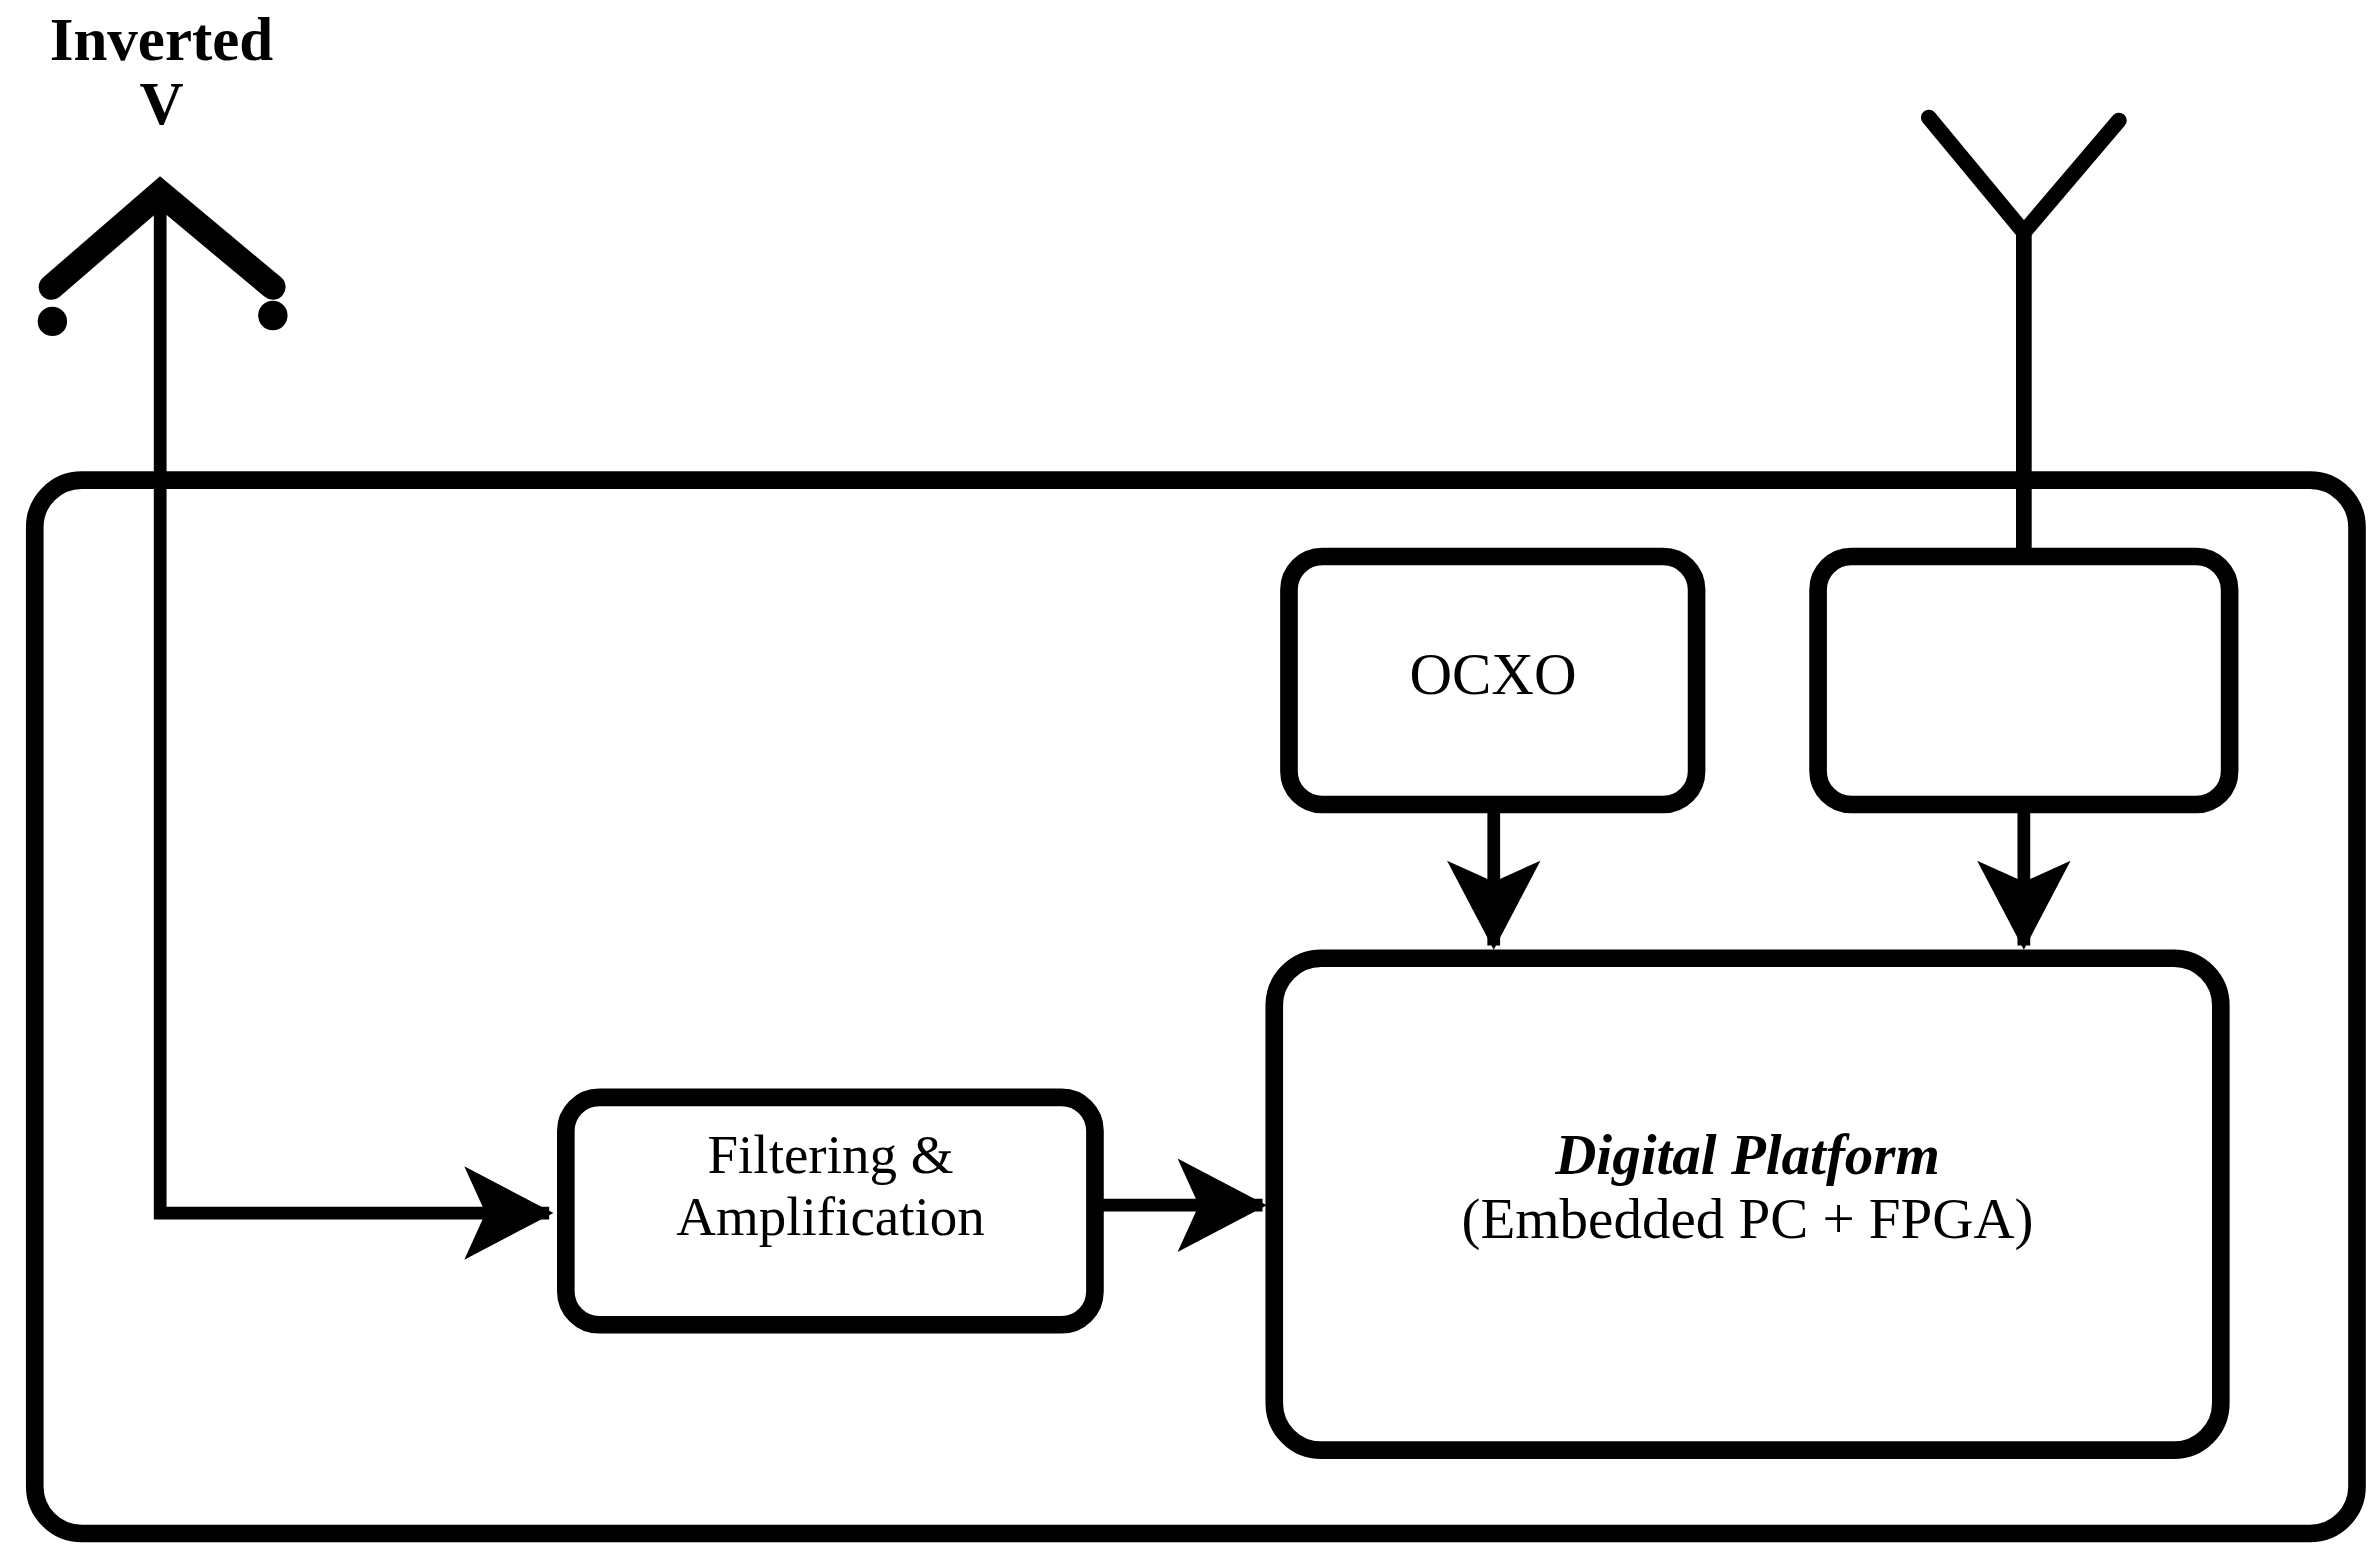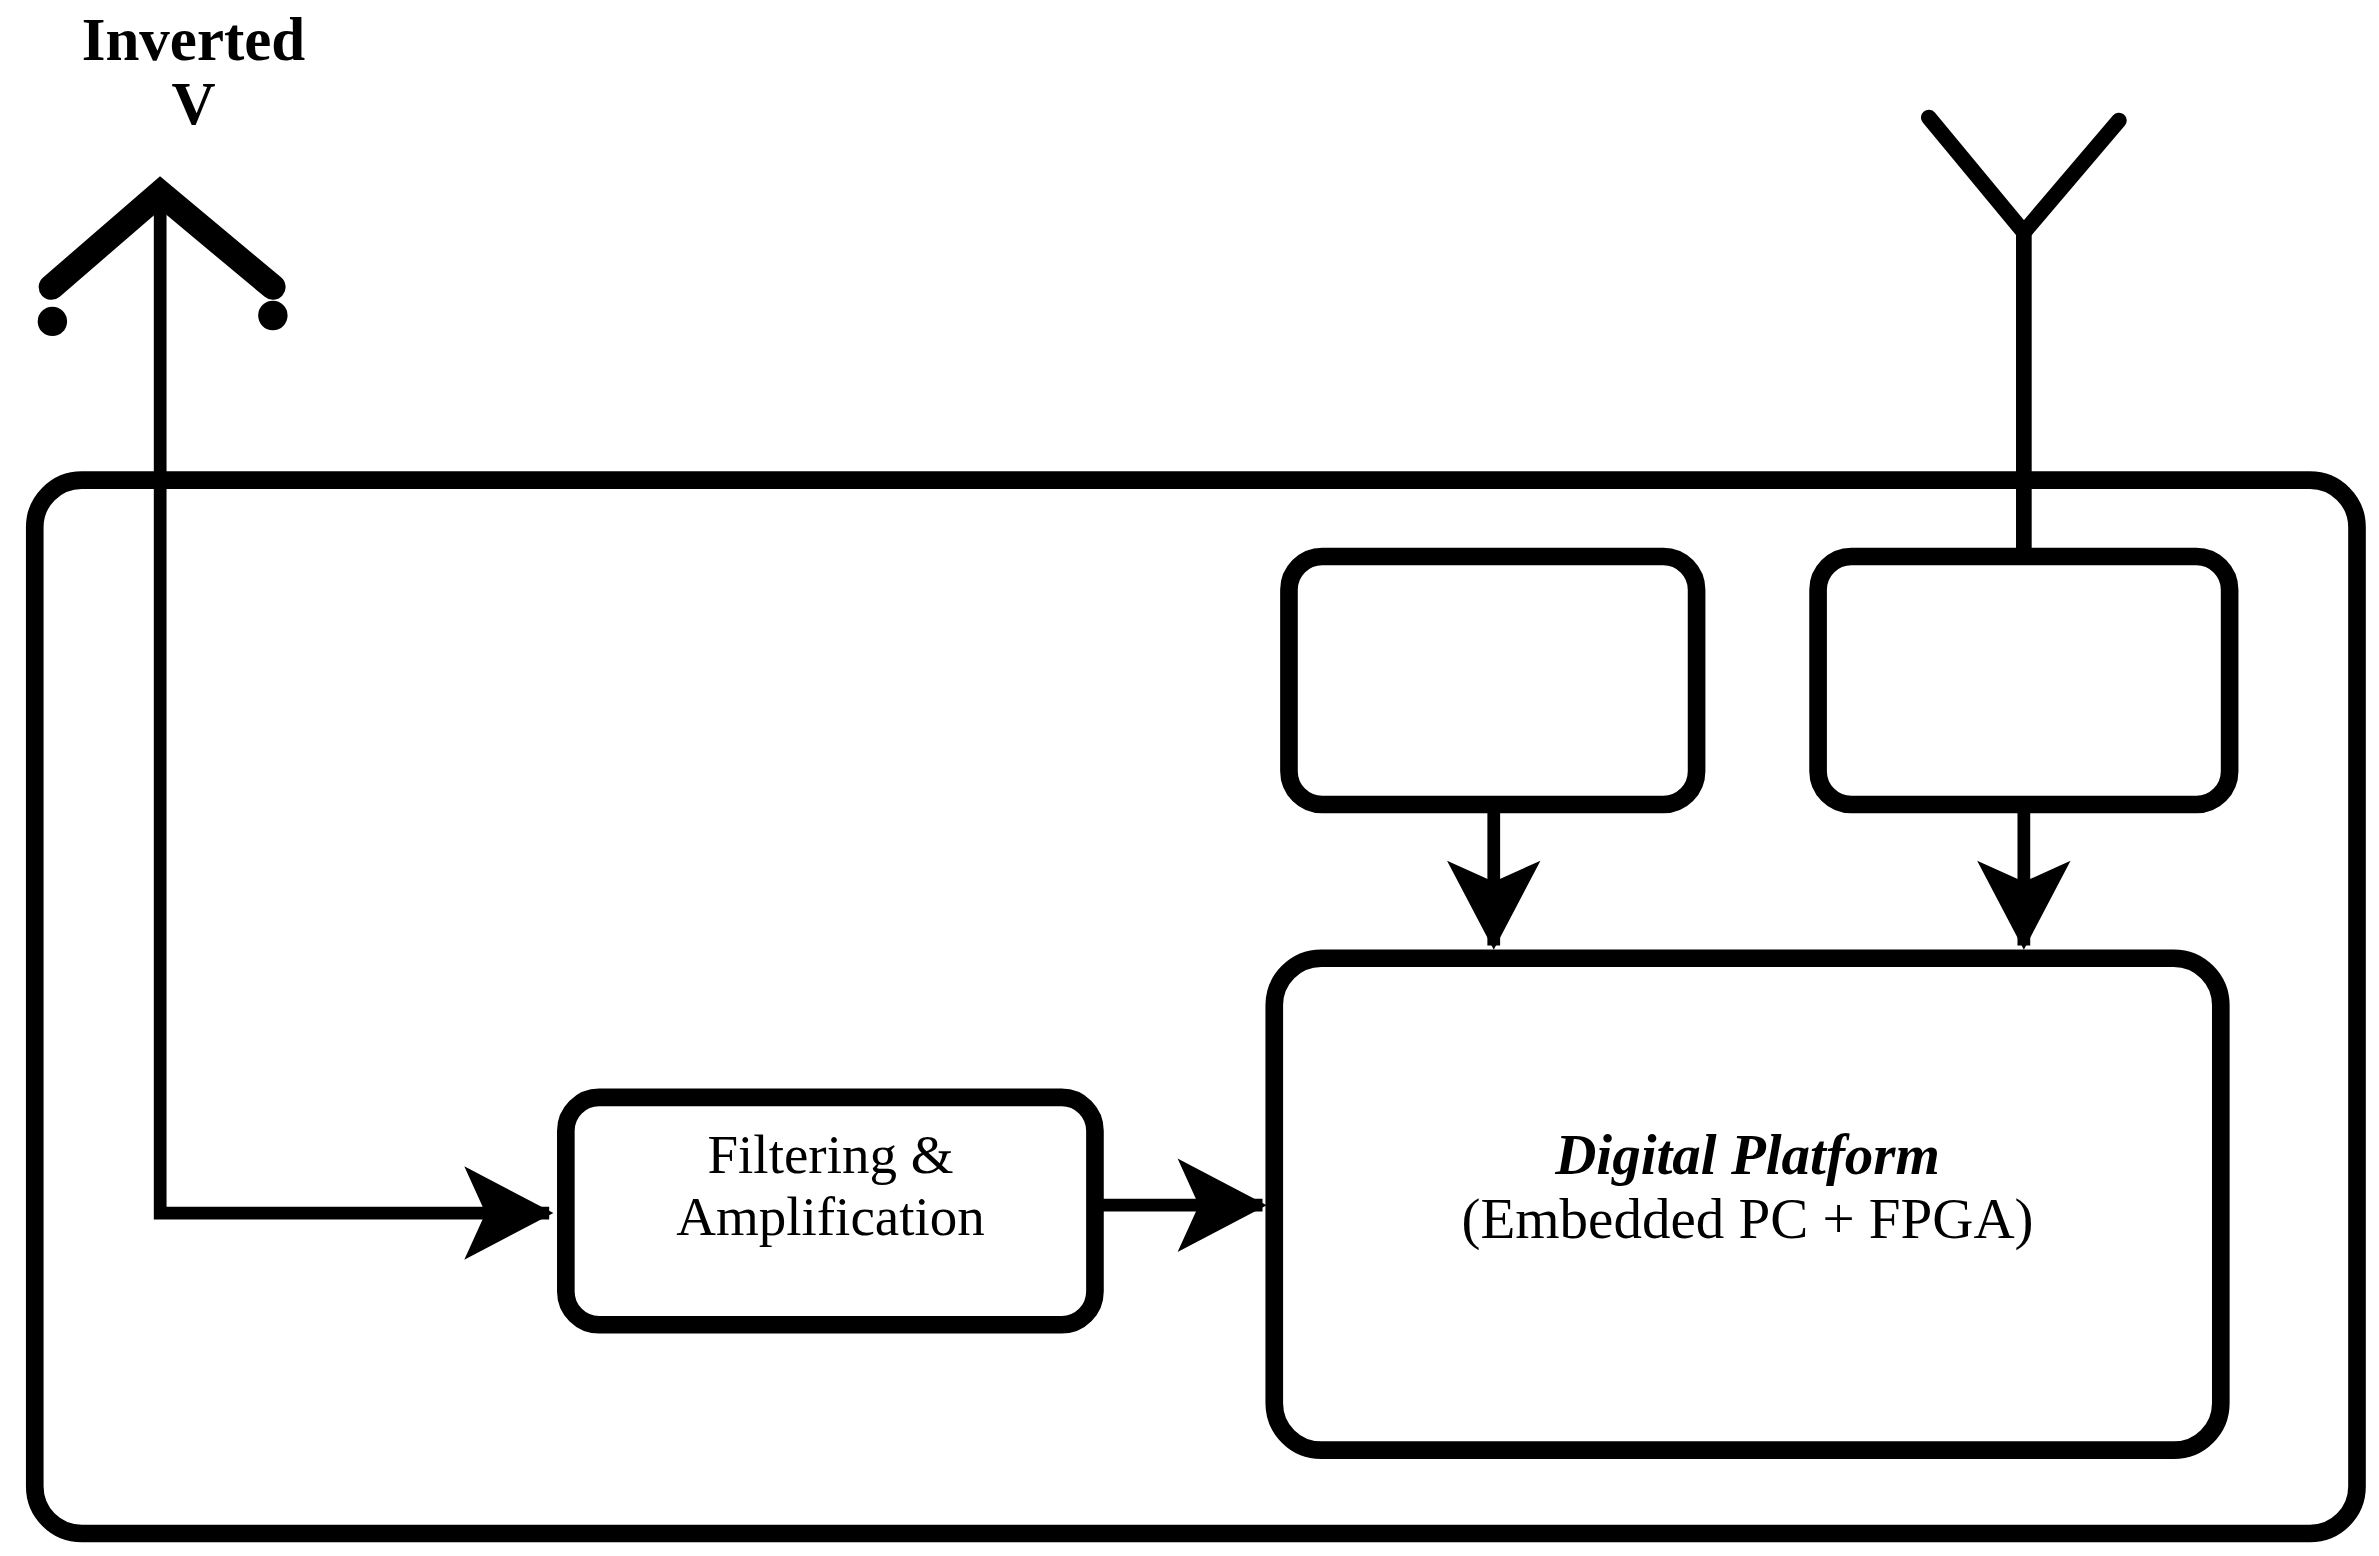--- a/index.html
+++ b/index.html
@@ -31,21 +31,20 @@
     pointer-events: none;
   }
   .antenna-label {
     left: 0px;
     top: 7.8px;
     width: 323px;
     font-size: 61px;
     font-weight: bold;
     text-align: center;
     line-height: 1.05;
-    margin-left: 32px;
   }
   .box-label-ocxo {
     left: 1289px;
     top: 641px;
     width: 408px;
     font-size: 59px;
   }
   .box-label-gps {
     left: 1818px;
     top: 641px;
@@ -105,20 +104,21 @@
 
     <rect x="577" y="1120" width="540" height="232" rx="34" ry="34" fill="#ffffff" stroke="#000000" stroke-width="18"></rect>
 
     <path d="M 1117 1230 L 1288 1230" fill="none" stroke="#000000" stroke-width="13" marker-end="url(#arrowhead)"></path>
 
     <rect x="1300" y="978" width="966" height="502" rx="48" ry="48" fill="#ffffff" stroke="#000000" stroke-width="18"></rect>
   </svg>
 
   <div class="lbl antenna-label"><span>Inverted</span><br><span>V</span></div>
 
+  <div class="lbl box-label-ocxo">OCXO</div>
 
 
   <div class="lbl box-label-filter"><span>Filtering &amp;</span><br><span>Amplification</span></div>
 
   <div class="lbl box-label-platform"><span class="line1">Digital Platform</span><span class="line2">(Embedded PC + FPGA)</span></div>
 
 </div>
 
 
 </body></html>

